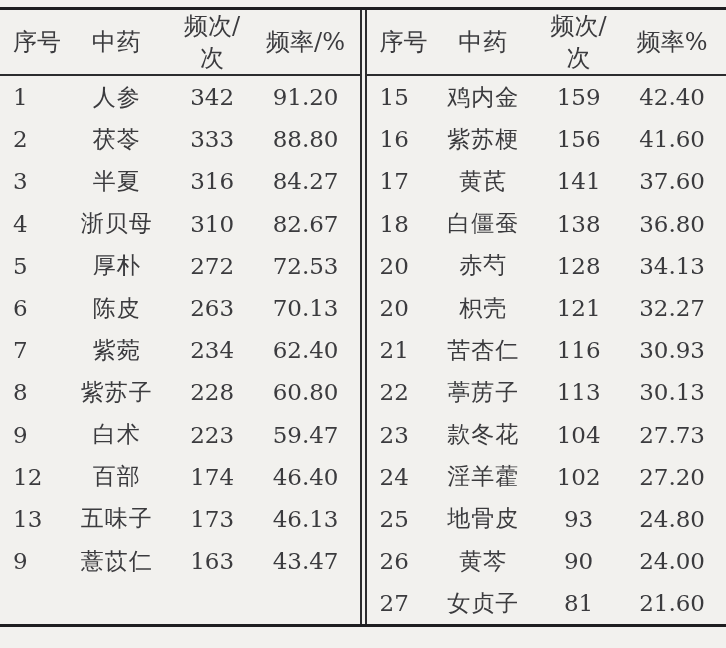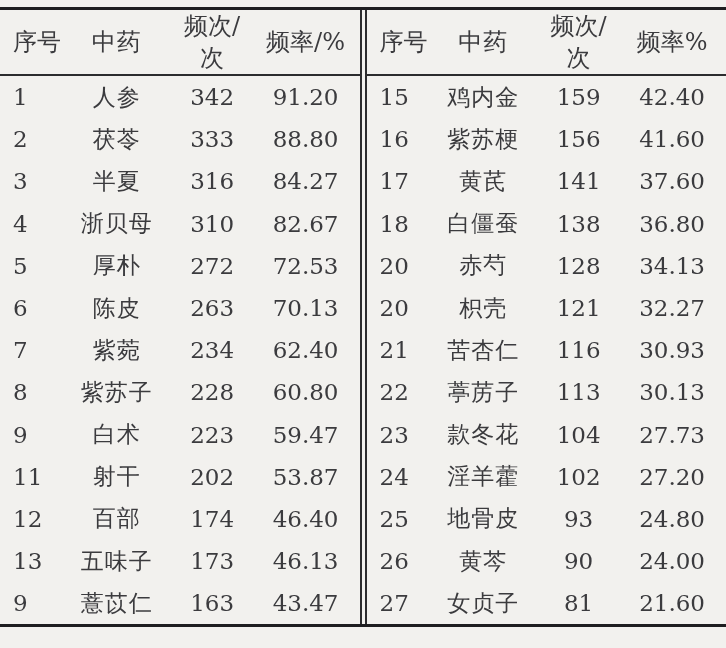--- a/index.html
+++ b/index.html
@@ -138,26 +138,20 @@
             <td class="col2">228</td>
             <td class="col3">60.80</td>
           </tr>
           <tr>
             <td class="col0">9</td>
             <td class="col1">白术</td>
             <td class="col2">223</td>
             <td class="col3">59.47</td>
           </tr>
           <tr>
-            <td class="col0">11</td>
-            <td class="col1">射干</td>
-            <td class="col2">202</td>
-            <td class="col3">53.87</td>
-          </tr>
-          <tr>
             <td class="col0">12</td>
             <td class="col1">百部</td>
             <td class="col2">174</td>
             <td class="col3">46.40</td>
           </tr>
           <tr>
             <td class="col0">13</td>
             <td class="col1">五味子</td>
             <td class="col2">173</td>
             <td class="col3">46.13</td>

